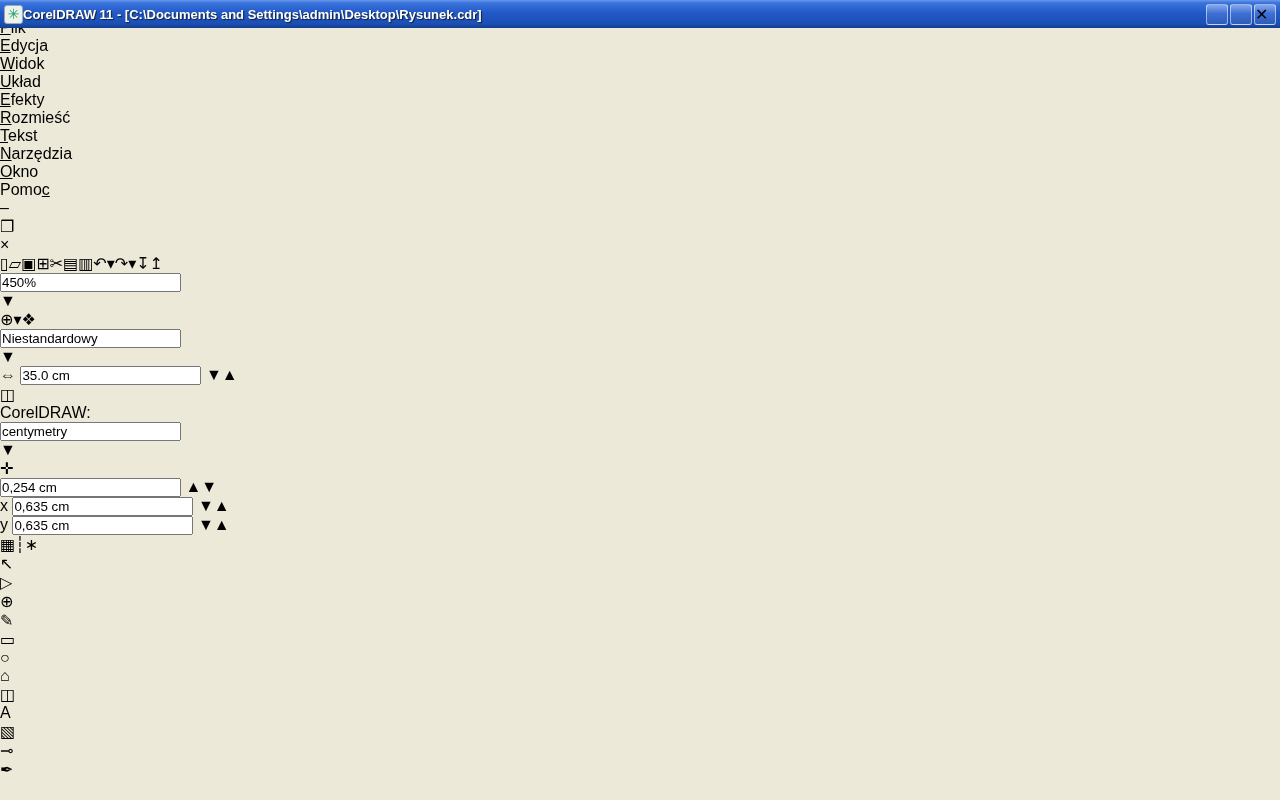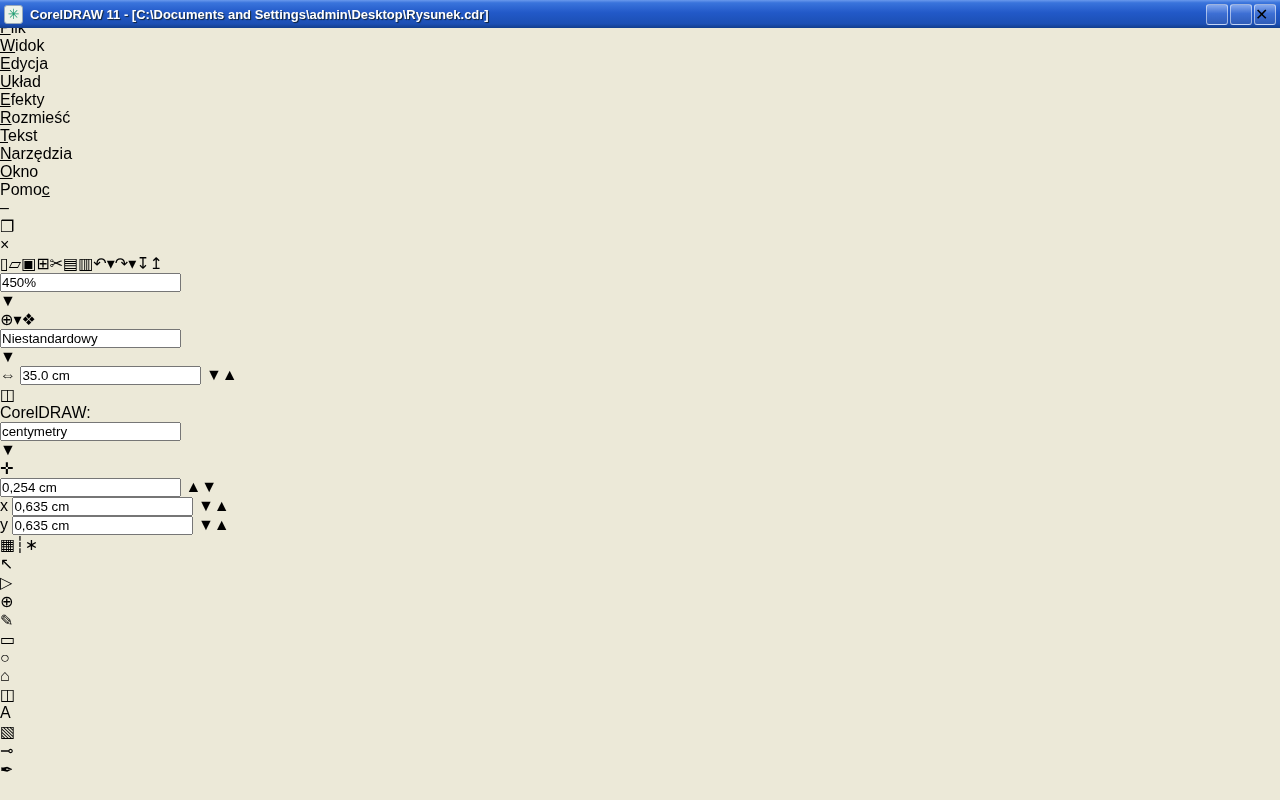--- a/index.html
+++ b/index.html
@@ -4,21 +4,21 @@
 <style>
   * { margin:0; padding:0; box-sizing:border-box; }
   html,body { width:1280px; height:800px; overflow:hidden; font-family:"Liberation Sans","DejaVu Sans",sans-serif; background:#ece9d8; }
 
   
   #titlebar { position:absolute; left:0; top:0; width:1280px; height:28px;
     background:linear-gradient(180deg,#6a99ec 0%,#3a74dc 10%,#2259c8 45%,#1c4fb4 85%,#123e8d 100%);
     display:flex; align-items:center; padding:0 4px; }
   #app-icon { width:19px; height:19px; background:#eef3ea; border-radius:3px; border:1px solid #9ab; color:#1d9b70;
     font-size:14px; line-height:17px; text-align:center; font-weight:bold; }
-  #title-text { color:#fff; font-weight:bold; font-size:13px; margin-left:7px; text-shadow:1px 1px 1px #123; white-space:nowrap; }
+  #title-text { color:#fff; font-weight:bold; font-size:13px; text-shadow:1px 1px 1px #123; white-space:nowrap; }
   .win-btns { margin-left:auto; display:flex; gap:2px; }
   .wbtn { width:22px; height:21px; border:1px solid #fff8; border-radius:3px; position:relative;
     background:linear-gradient(180deg,#86a9ee,#3d6fd4 45%,#2f5cb8); }
   .wbtn.close { background:linear-gradient(180deg,#f0a globalization#0,#e)', }
   .wbtn.close { background:linear-gradient(180deg,#f2a394,#e25a47 45%,#c33a26); }
   .wbtn .mingl { position:absolute; left:4px; bottom:4px; width:9px; height:3px; background:#fff; }
   .wbtn .restgl { position:absolute; left:5px; top:5px; width:9px; height:8px; border:1px solid #fff; border-top:3px solid #fff; }
   .wbtn .xgl { color:#fff; font-size:15px; font-weight:bold; line-height:19px; display:block; text-align:center; }
 
   /* ---------- menu bar ---------- */
@@ -196,22 +196,22 @@
     <div class="wbtn"><span class="mingl"></span></div>
     <div class="wbtn"><span class="restgl"></span></div>
     <div class="wbtn close"><span class="xgl">✕</span></div>
   </div>
 </div>
 
 <div id="menubar">
   <span id="menu-doc-icon">✳</span>
   <div id="menu-items">
       <div class="menu-item"><u>P</u>lik</div>
+      <div class="menu-item"><u>E</u>dycja</div>
       <div class="menu-item"><u>W</u>idok</div>
-      <div class="menu-item"><u>E</u>dycja</div>
       <div class="menu-item"><u>U</u>kład</div>
       <div class="menu-item"><u>E</u>fekty</div>
       <div class="menu-item"><u>R</u>ozmieść</div>
       <div class="menu-item"><u>T</u>ekst</div>
       <div class="menu-item"><u>N</u>arzędzia</div>
       <div class="menu-item"><u>O</u>kno</div>
       <div class="menu-item">Pomo<u>c</u></div>
     </div>
   <div class="child-btns">
     <div class="cbtn2">–</div>

